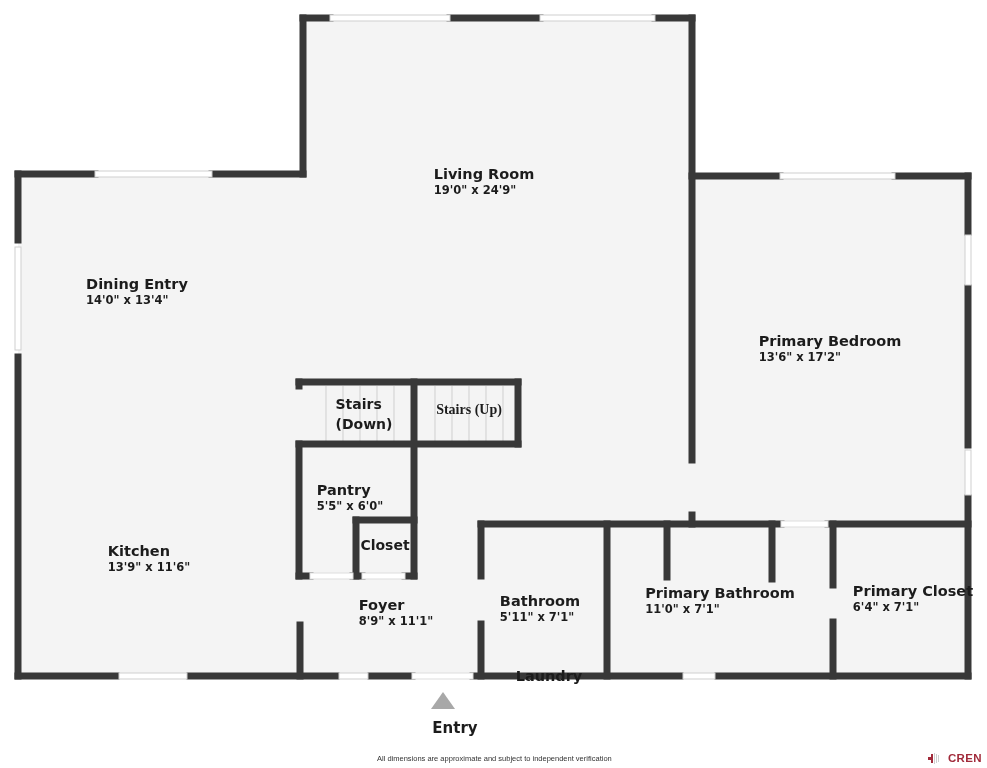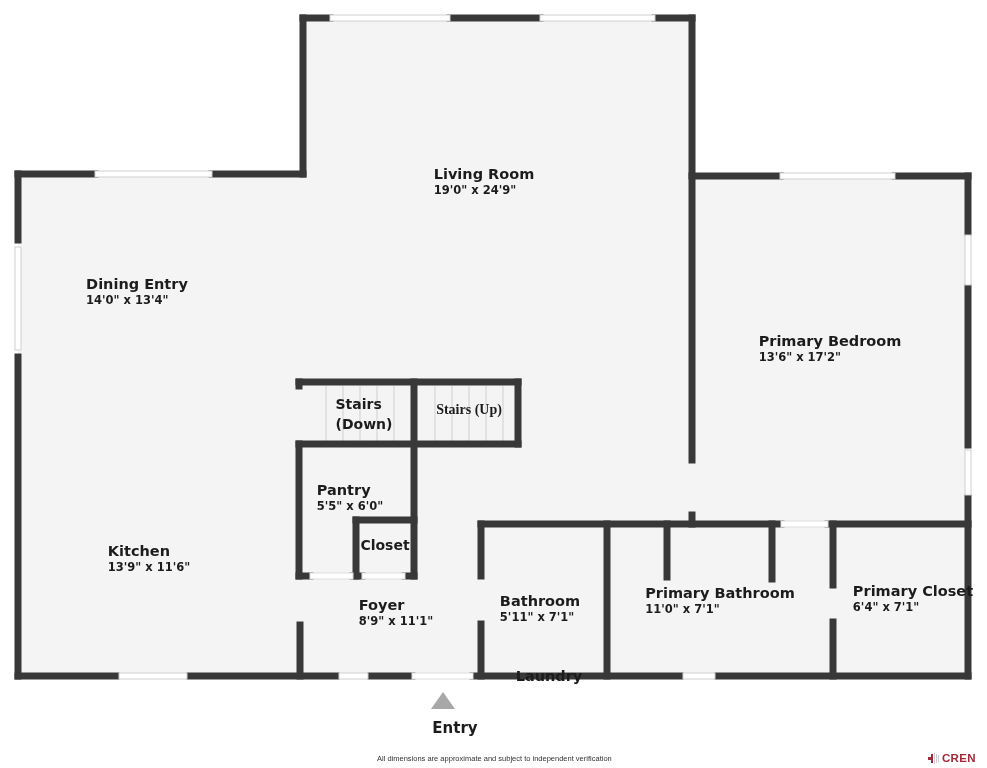--- a/index.html
+++ b/index.html
@@ -3,21 +3,21 @@
   <meta charset="utf-8">
   <style>
     html, body { margin: 0; padding: 0; background: #ffffff; }
     body { width: 987px; height: 768px; position: relative; overflow: hidden; font-family: "DejaVu Sans", sans-serif; }
     #plan { position: absolute; left: 0; top: 0; width: 987px; height: 768px; }
     .label { position: absolute; transform: translateX(-50%); color: #1c1c1c; white-space: nowrap; }
     .room-name { font-weight: bold; font-size: 14.5px; line-height: 17px; display: block; }
     .room-dims { font-weight: bold; font-size: 11.5px; line-height: 14px; display: block; }
     .entry-label { position: absolute; transform: translateX(-50%); font-weight: bold; font-size: 15px; color: #1c1c1c; margin-left: 12px; }
     .disclaimer { position: absolute; left: 377px; top: 754px; font-size: 7.5px; color: #333; font-family: "Liberation Sans", sans-serif; }
-    .logo { position: absolute; left: 928px; top: 752px; display: flex; align-items: center; gap: 2px; }
+    .logo { position: absolute; left: 928px; top: 752px; display: flex; align-items: center; gap: 8px; }
     .logo-mark { width: 12px; height: 11px; }
     .logo-text { font-family: "Liberation Sans", sans-serif; font-weight: bold; font-size: 11.5px; letter-spacing: 0.3px; color: #a12a3a; }
   </style>
 </head>
 <body>
 
 <svg id="plan" viewBox="0 0 987 768" xmlns="http://www.w3.org/2000/svg">
 
   <g fill="#f4f4f4">
     <polygon points="18,174 303,174 303,18 692,18 692,174 968,174 968,676 18,676"></polygon>

